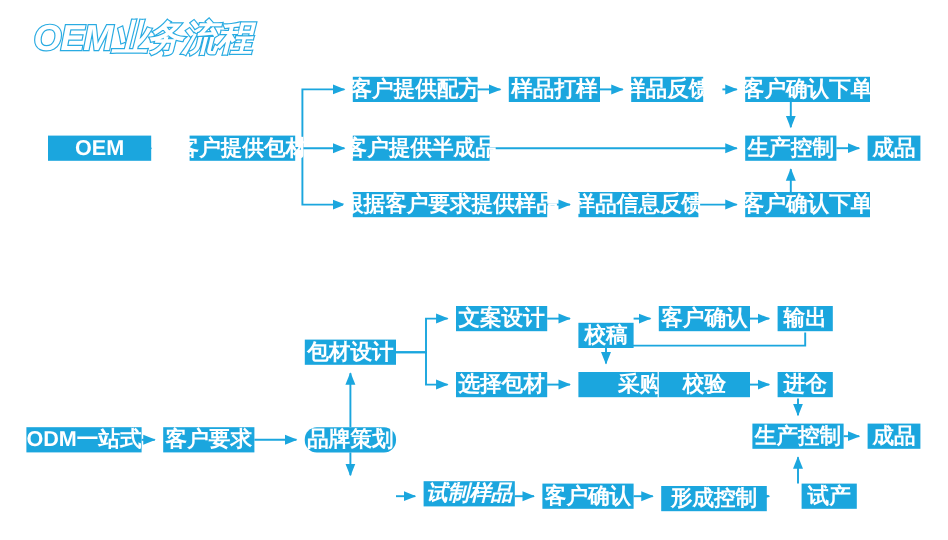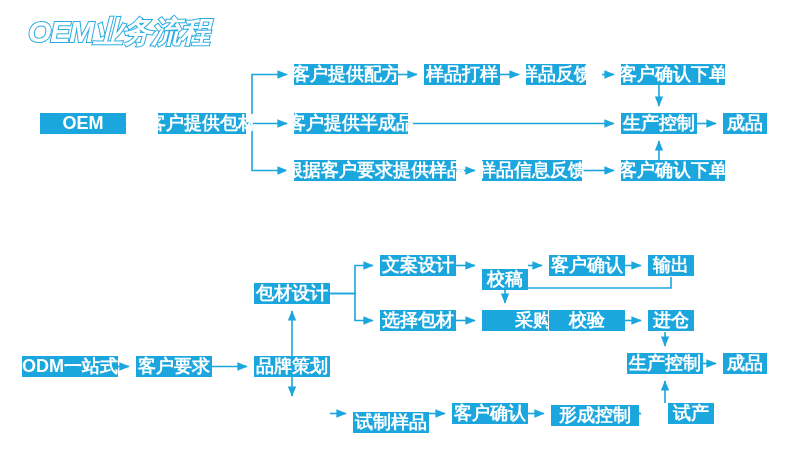--- a/index.html
+++ b/index.html
@@ -113,22 +113,22 @@
       <div class="node" style="left: 482px; top: 255px; width: 46px; margin-top: 14px;">校稿</div>
       <div class="node" style="left: 549px; top: 255px; width: 76px;">客户确认</div>
       <div class="node" style="left: 648px; top: 255px; width: 46px;">输出</div>
       <div class="node" style="left: 254px; top: 283px; width: 76px;">包材设计</div>
       <div class="node" style="left: 380px; top: 310px; width: 76px;">选择包材</div>
       <div class="node" style="left: 482px; top: 310px; width: 66px; padding-left: 36px;">采购</div>
       <div class="node" style="left: 549px; top: 310px; width: 76px;">校验</div>
       <div class="node" style="left: 648px; top: 310px; width: 46px;">进仓</div>
       <div class="node" style="left: 22px; top: 356px; width: 96px;">ODM一站式</div>
       <div class="node" style="left: 136px; top: 356px; width: 76px;">客户要求</div>
-      <div class="node" style="left: 254px; top: 356px; width: 76px;">品牌策划</div>
+      <div class="node" style="left: 254px; top: 356px; width: 76px; border-radius: 10px;">品牌策划</div>
       <div class="node" style="left: 627px; top: 353px; width: 76px;">生产控制</div>
       <div class="node" style="left: 723px; top: 353px; width: 44px;">成品</div>
       <div class="node" style="left: 240px; top: 403px; width: 76px; margin-top: 48px;">配方设计</div>
-      <div class="node" style="left: 353px; top: 412px; width: 76px;">试制样品</div>
+      <div class="node" style="left: 353px; top: 401px; width: 76px; font-style: italic;">试制样品</div>
       <div class="node" style="left: 452px; top: 403px; width: 76px;">客户确认</div>
       <div class="node" style="left: 551px; top: 405px; width: 88px;">形成控制</div>
       <div class="node" style="left: 648px; top: 403px; width: 46px; margin-left: 20px;">试产</div>
     </div>
 </div>
 
 </body></html>

